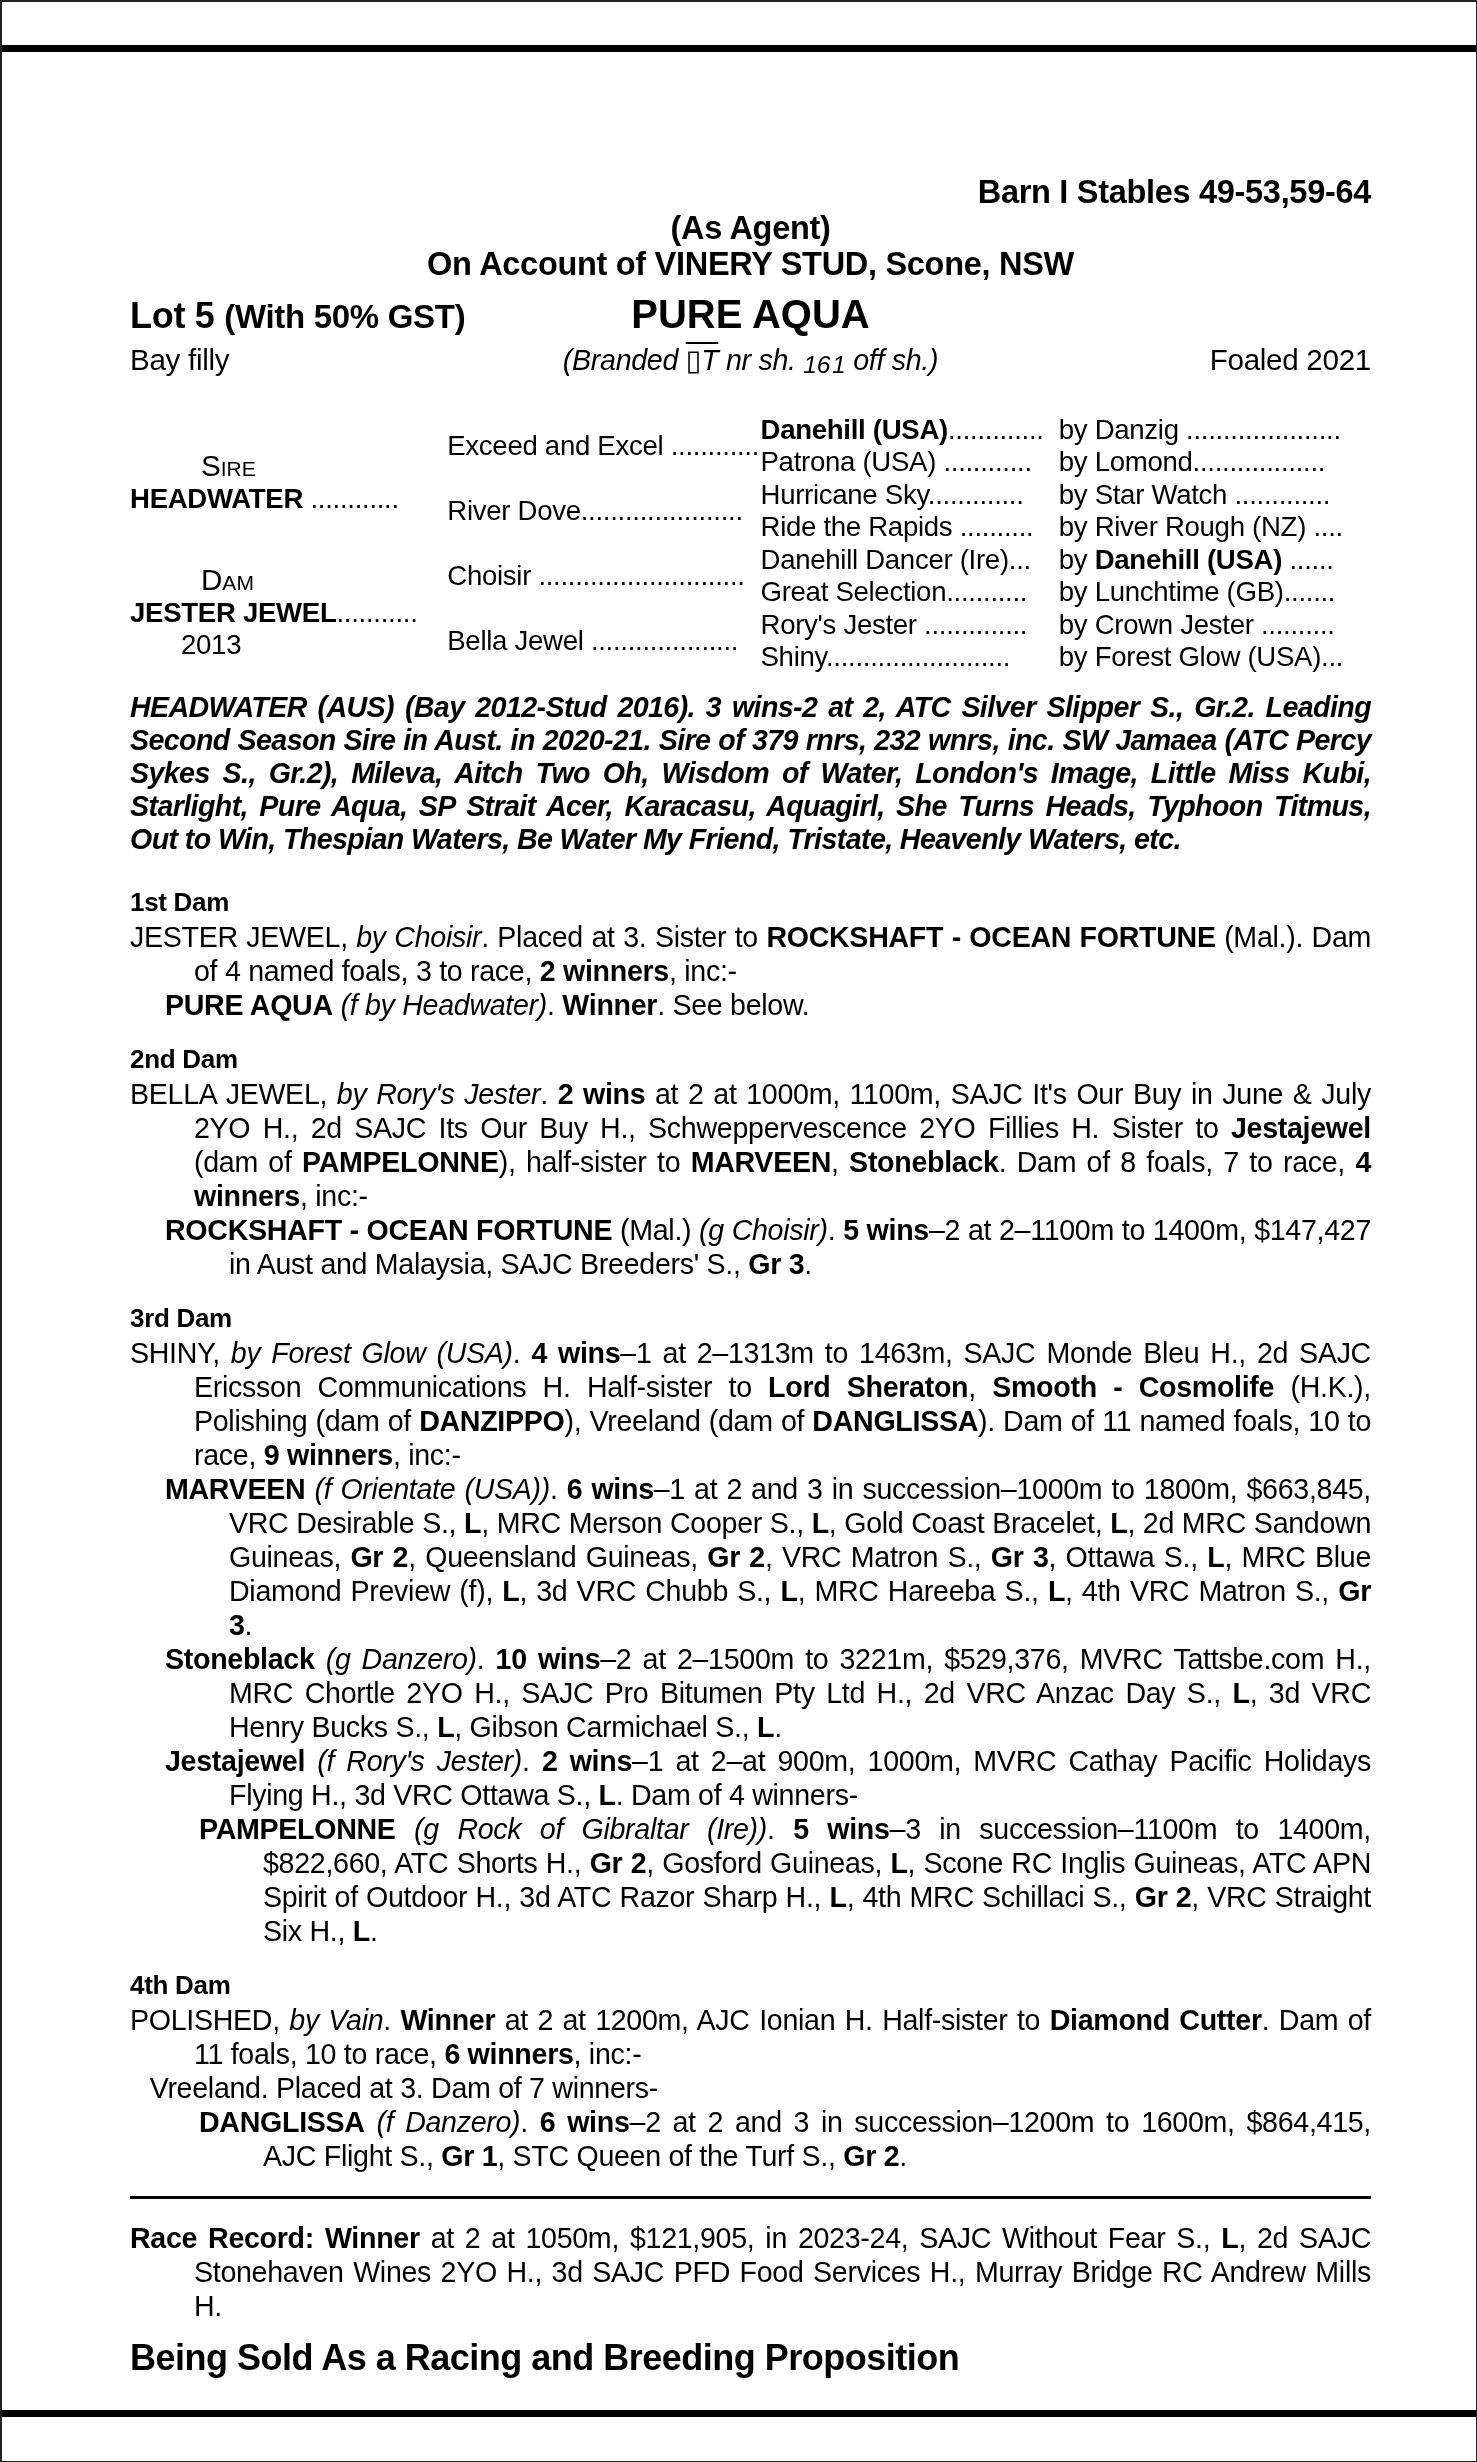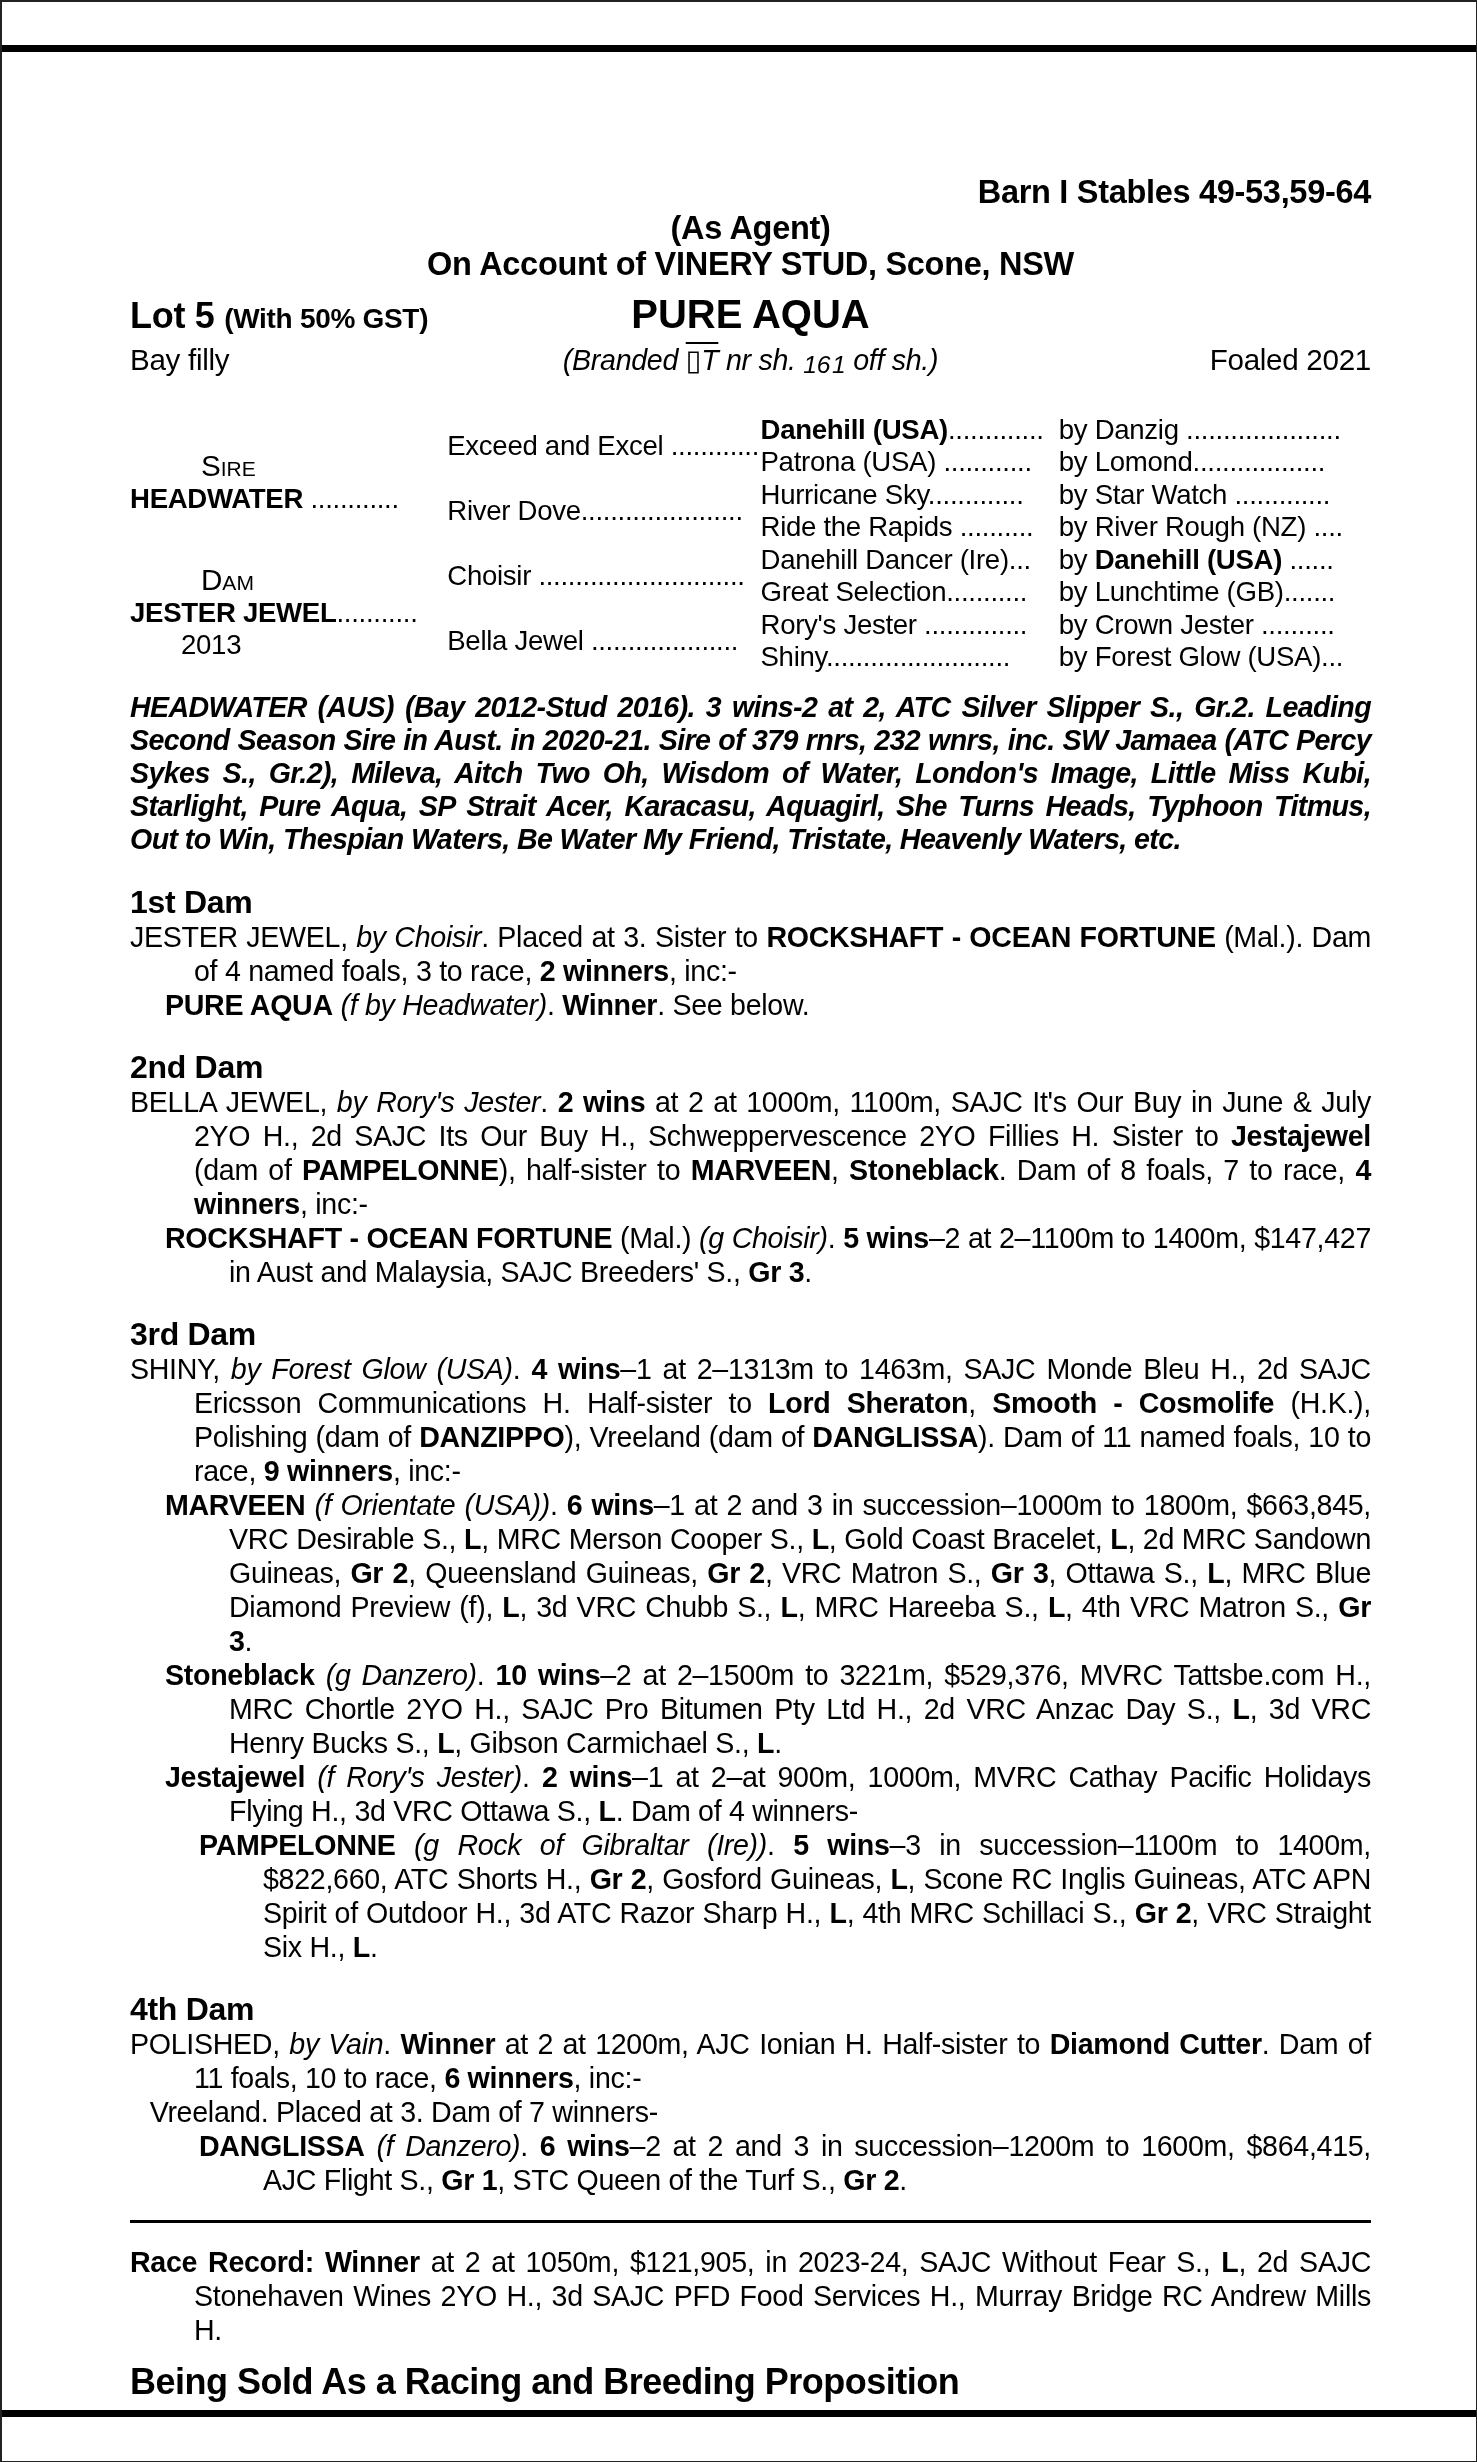--- a/index.html
+++ b/index.html
@@ -16,21 +16,21 @@
   #rule-bottom{top:2408px;}
   .content{
     position:absolute;top:16px;left:128px;width:1241px;
     padding-top:156px;
   }
   .hdr{font-weight:bold;font-size:32.5px;line-height:36px;}
   .hdr-right{text-align:right;}
   .hdr-center{text-align:center;}
   .lot-row{display:flex;align-items:baseline;margin-top:9.9px;height:47px;}
   .lot-left{width:394px;font-weight:bold;font-size:36px;}
-  .lot-left .gst{font-size:28px;}
+  .lot-left .gst{font-size:33px;}
   .lot-center{width:453px;text-align:center;font-weight:bold;font-size:40px;letter-spacing:0;}
   .lot-right{flex:1;}
   .desc-row{display:flex;align-items:flex-start;margin-top:3.9px;height:51px;font-size:29.6px;}
   .desc-left{width:394px;}
   .desc-center{width:453px;text-align:center;font-size:28.6px;white-space:nowrap;font-style:italic;}
   .desc-right{flex:1;text-align:right;}
   .brand-mark{text-decoration:overline;}
   .brand-frac{display:inline-flex;flex-direction:row;vertical-align:middle;
     font-size:24.6px;line-height:24.6px;text-align:center;position:relative;top:3px;}
   .brand-frac span:last-child{align-self:flex-start;padding-left:2px;}
@@ -41,21 +41,21 @@
   td.c2{width:313px;}
   td.c3{width:298px;}
   td.c4{width:312px;}
   .parent-label{font-variant:small-caps;font-size:29.6px;padding-left:71px;letter-spacing:0;margin-top:8px;}
   .parent-name{font-weight:bold;}
   .parent-year{padding-left:51px;}
   .sire-para{
     margin-top:17.7px;font-weight:bold;font-style:italic;
     font-size:28.6px;line-height:33px;text-align:justify;letter-spacing:-0.6px;
   }
-  .dam-heading{font-weight:bold;font-size:32px;line-height:35px;margin-top:28px;}
+  .dam-heading{font-weight:bold;font-size:26px;line-height:35px;margin-top:20px;}
   .para{font-size:28.6px;line-height:34px;text-align:justify;margin:0;}
   .p-dam{padding-left:64px;text-indent:-64px;}
   .p-foal1{padding-left:99px;text-indent:-64px;}
   .p-foal2{padding-left:133px;text-indent:-64px;}
   .p-plain1{padding-left:19.7px;text-indent:0;}
   .seg-b{font-weight:bold;}
   .seg-i{font-style:italic;}
   .seg-bi{font-weight:bold;font-style:italic;margin-top:40px;}
   #rule-divider{height:3px;background:#000;margin-top:23.6px;}
   .race-record{margin-top:21.7px;}

